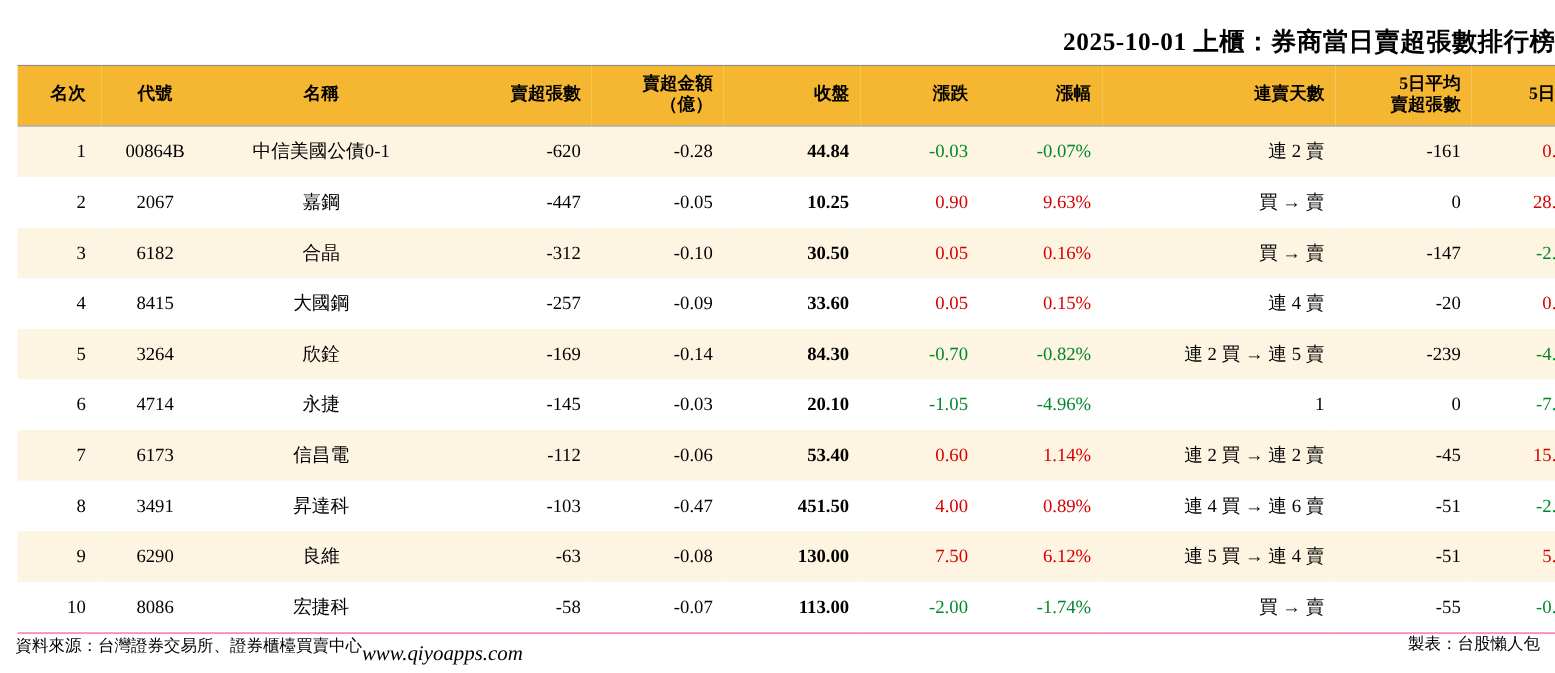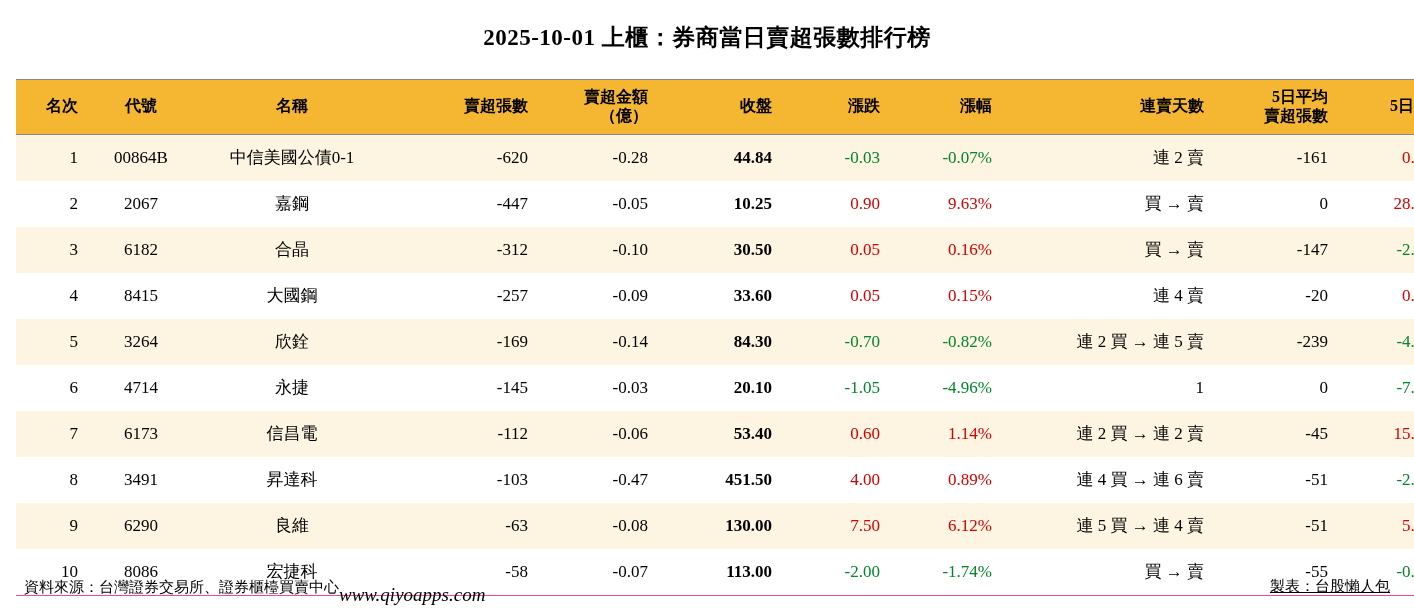--- a/index.html
+++ b/index.html
@@ -14,25 +14,25 @@
     color: #000000;
     overflow: hidden;
   }
   .page {
     position: relative;
     width: 1414px;
     height: 612px;
     box-sizing: border-box;
   }
   .title {
-    text-align: center;
+    text-align: right;
     font-size: 23px;
     font-weight: 600;
     padding-top: 22px;
-    padding-bottom: 26px;
+    padding-bottom: 6px;
     letter-spacing: 0.5px;
   }
   table.rank {
     width: 1382px;
     margin: 0 16px;
     border-collapse: collapse;
     table-layout: fixed;
   }
   table.rank thead th {
     background: #f5b731;
@@ -69,21 +69,21 @@
   .c-p5     { width: 98px;  text-align: right; }
 
   .up   { color: #d40000; }
   .down { color: #00872c; }
 
   .footer {
     position: absolute;
     left: 0;
     right: 0;
     bottom: 6px;
-    padding: 0 24px;
+    padding: 0 14px;
     box-sizing: border-box;
     font-size: 15px;
   }
   .footer-row {
     display: flex;
     align-items: flex-start;
     justify-content: space-between;
   }
   .footer-left {
     flex: 0 0 auto;
@@ -93,21 +93,20 @@
     flex: 1 1 auto;
     font-style: italic;
     font-size: 19px;
     font-family: Liberation Serif, serif;
     padding-top: 8px;
   }
   .footer-right {
     flex: 0 0 auto;
     text-align: left;
     line-height: 1.45;
-    text-decoration: underline;
   }
 </style>
 </head>
 <body>
 
 <div class="page">
 
   <div class="title">2025-10-01 上櫃：券商當日賣超張數排行榜</div>
 
   <table class="rank">

